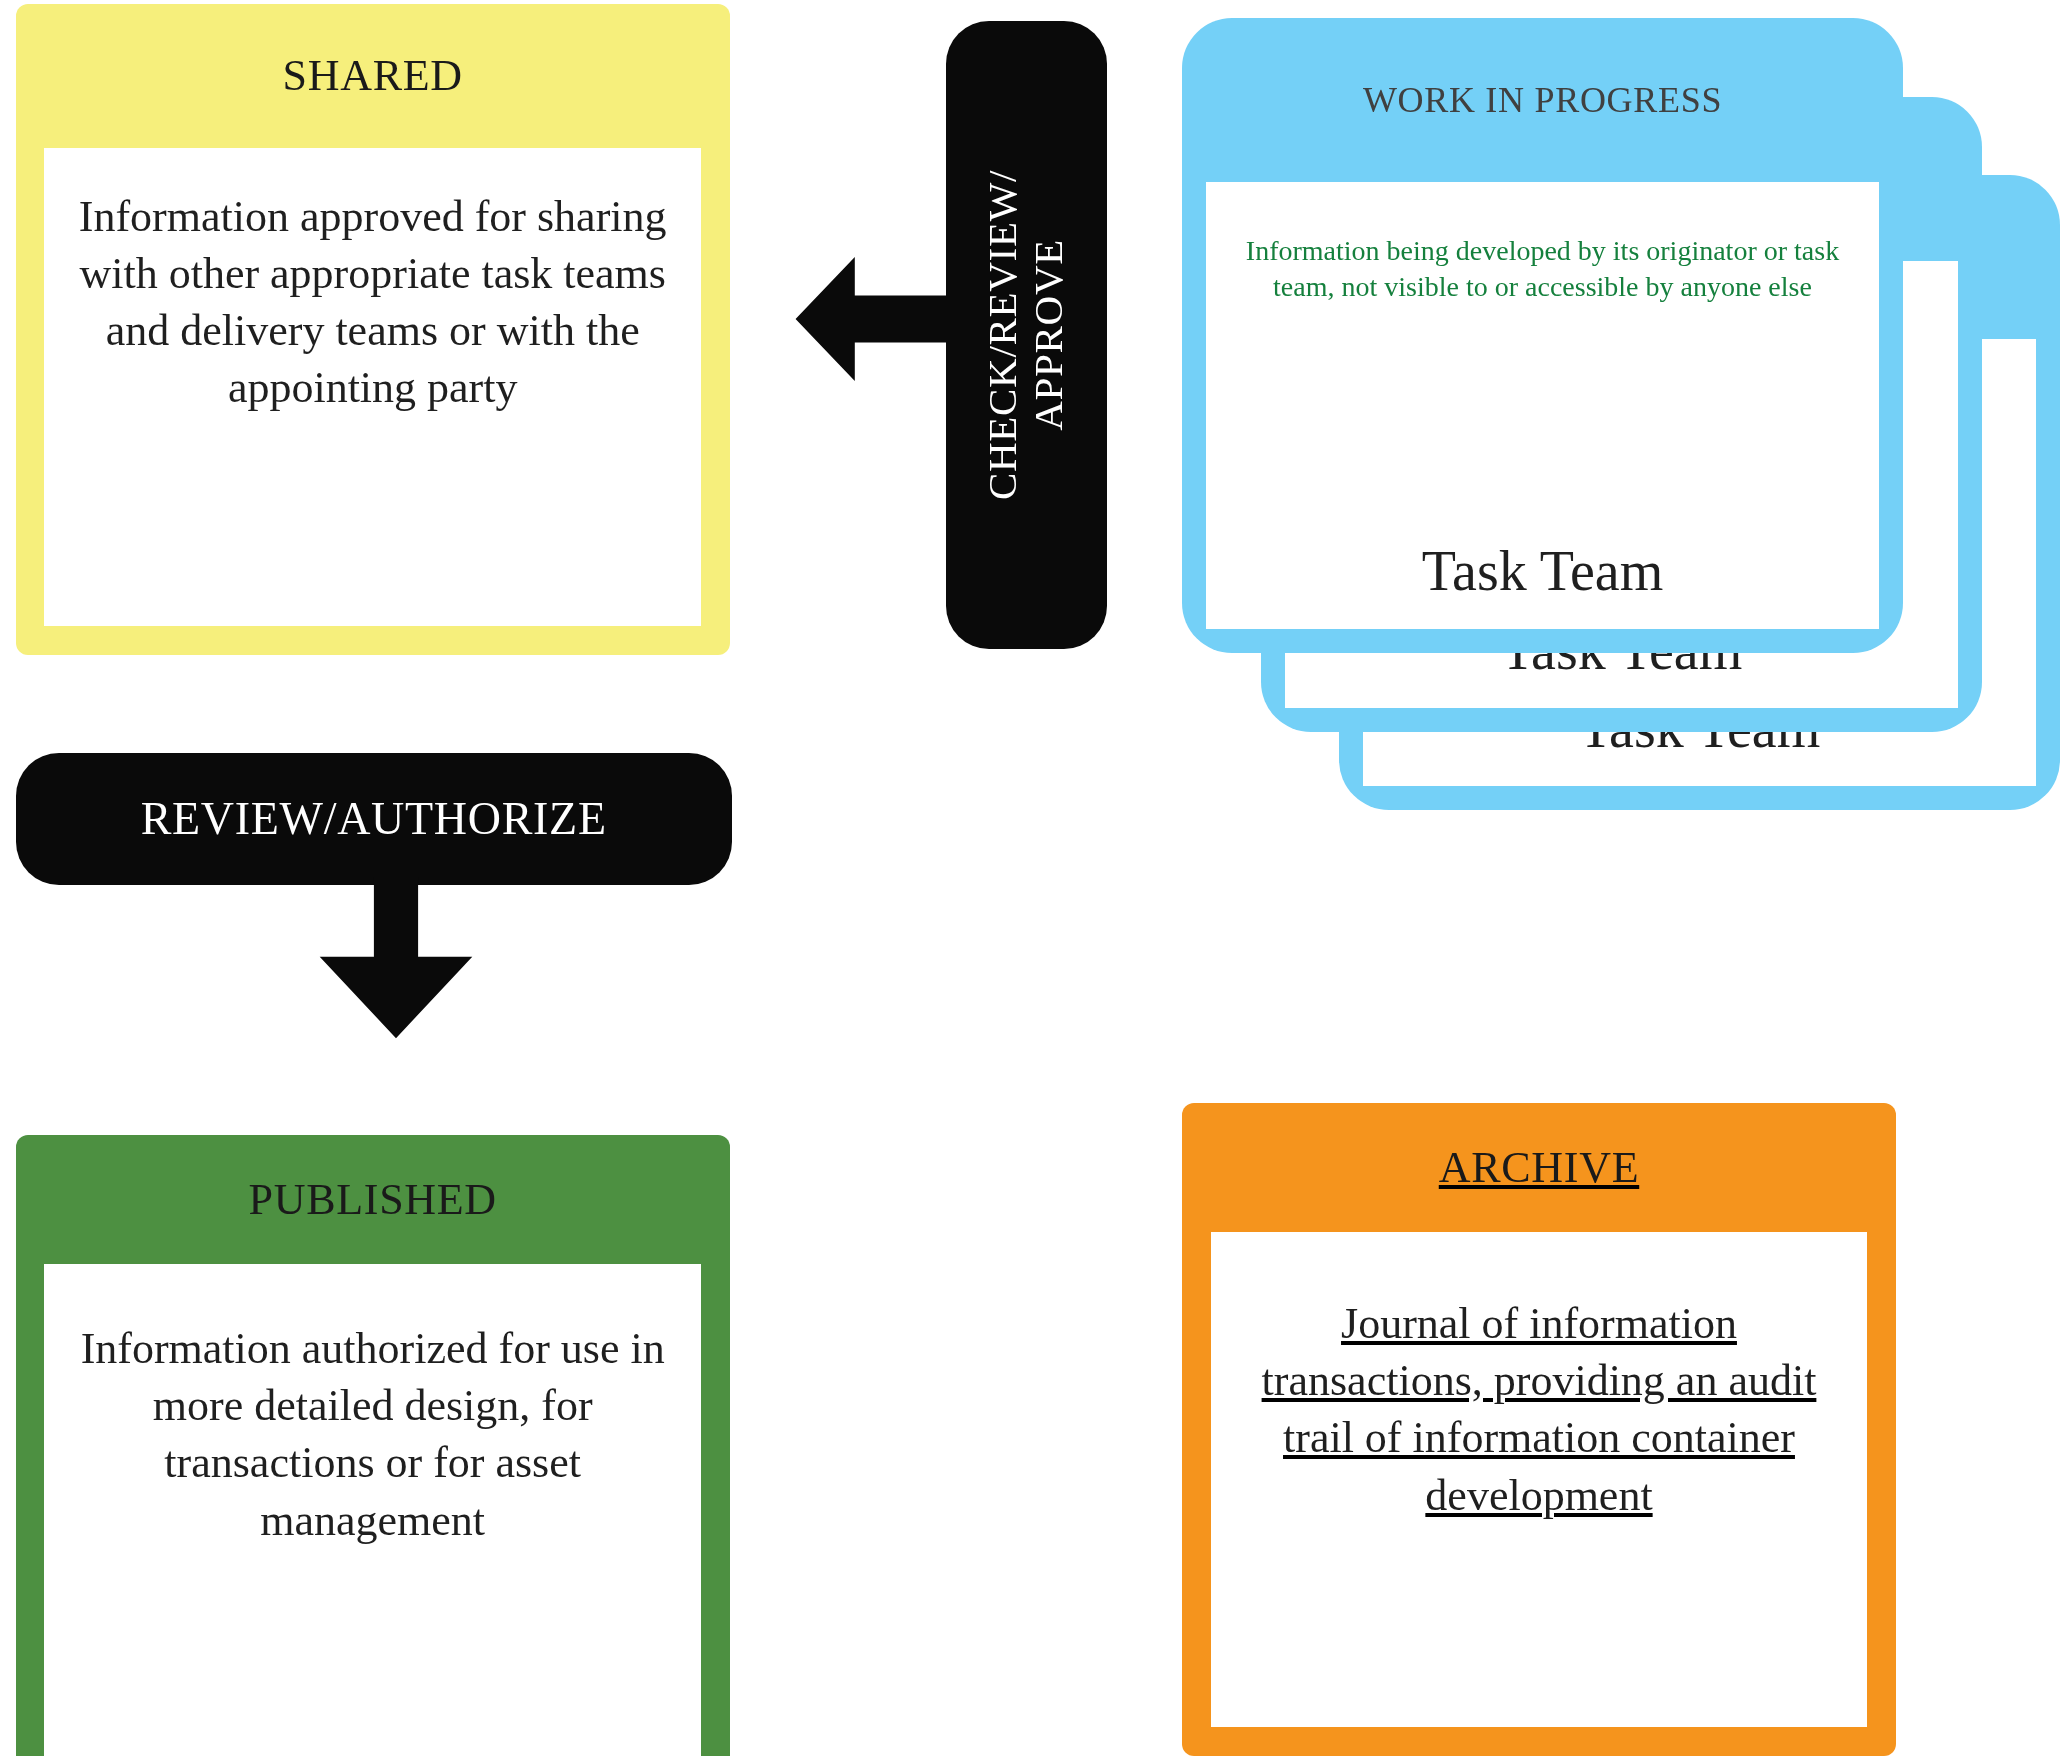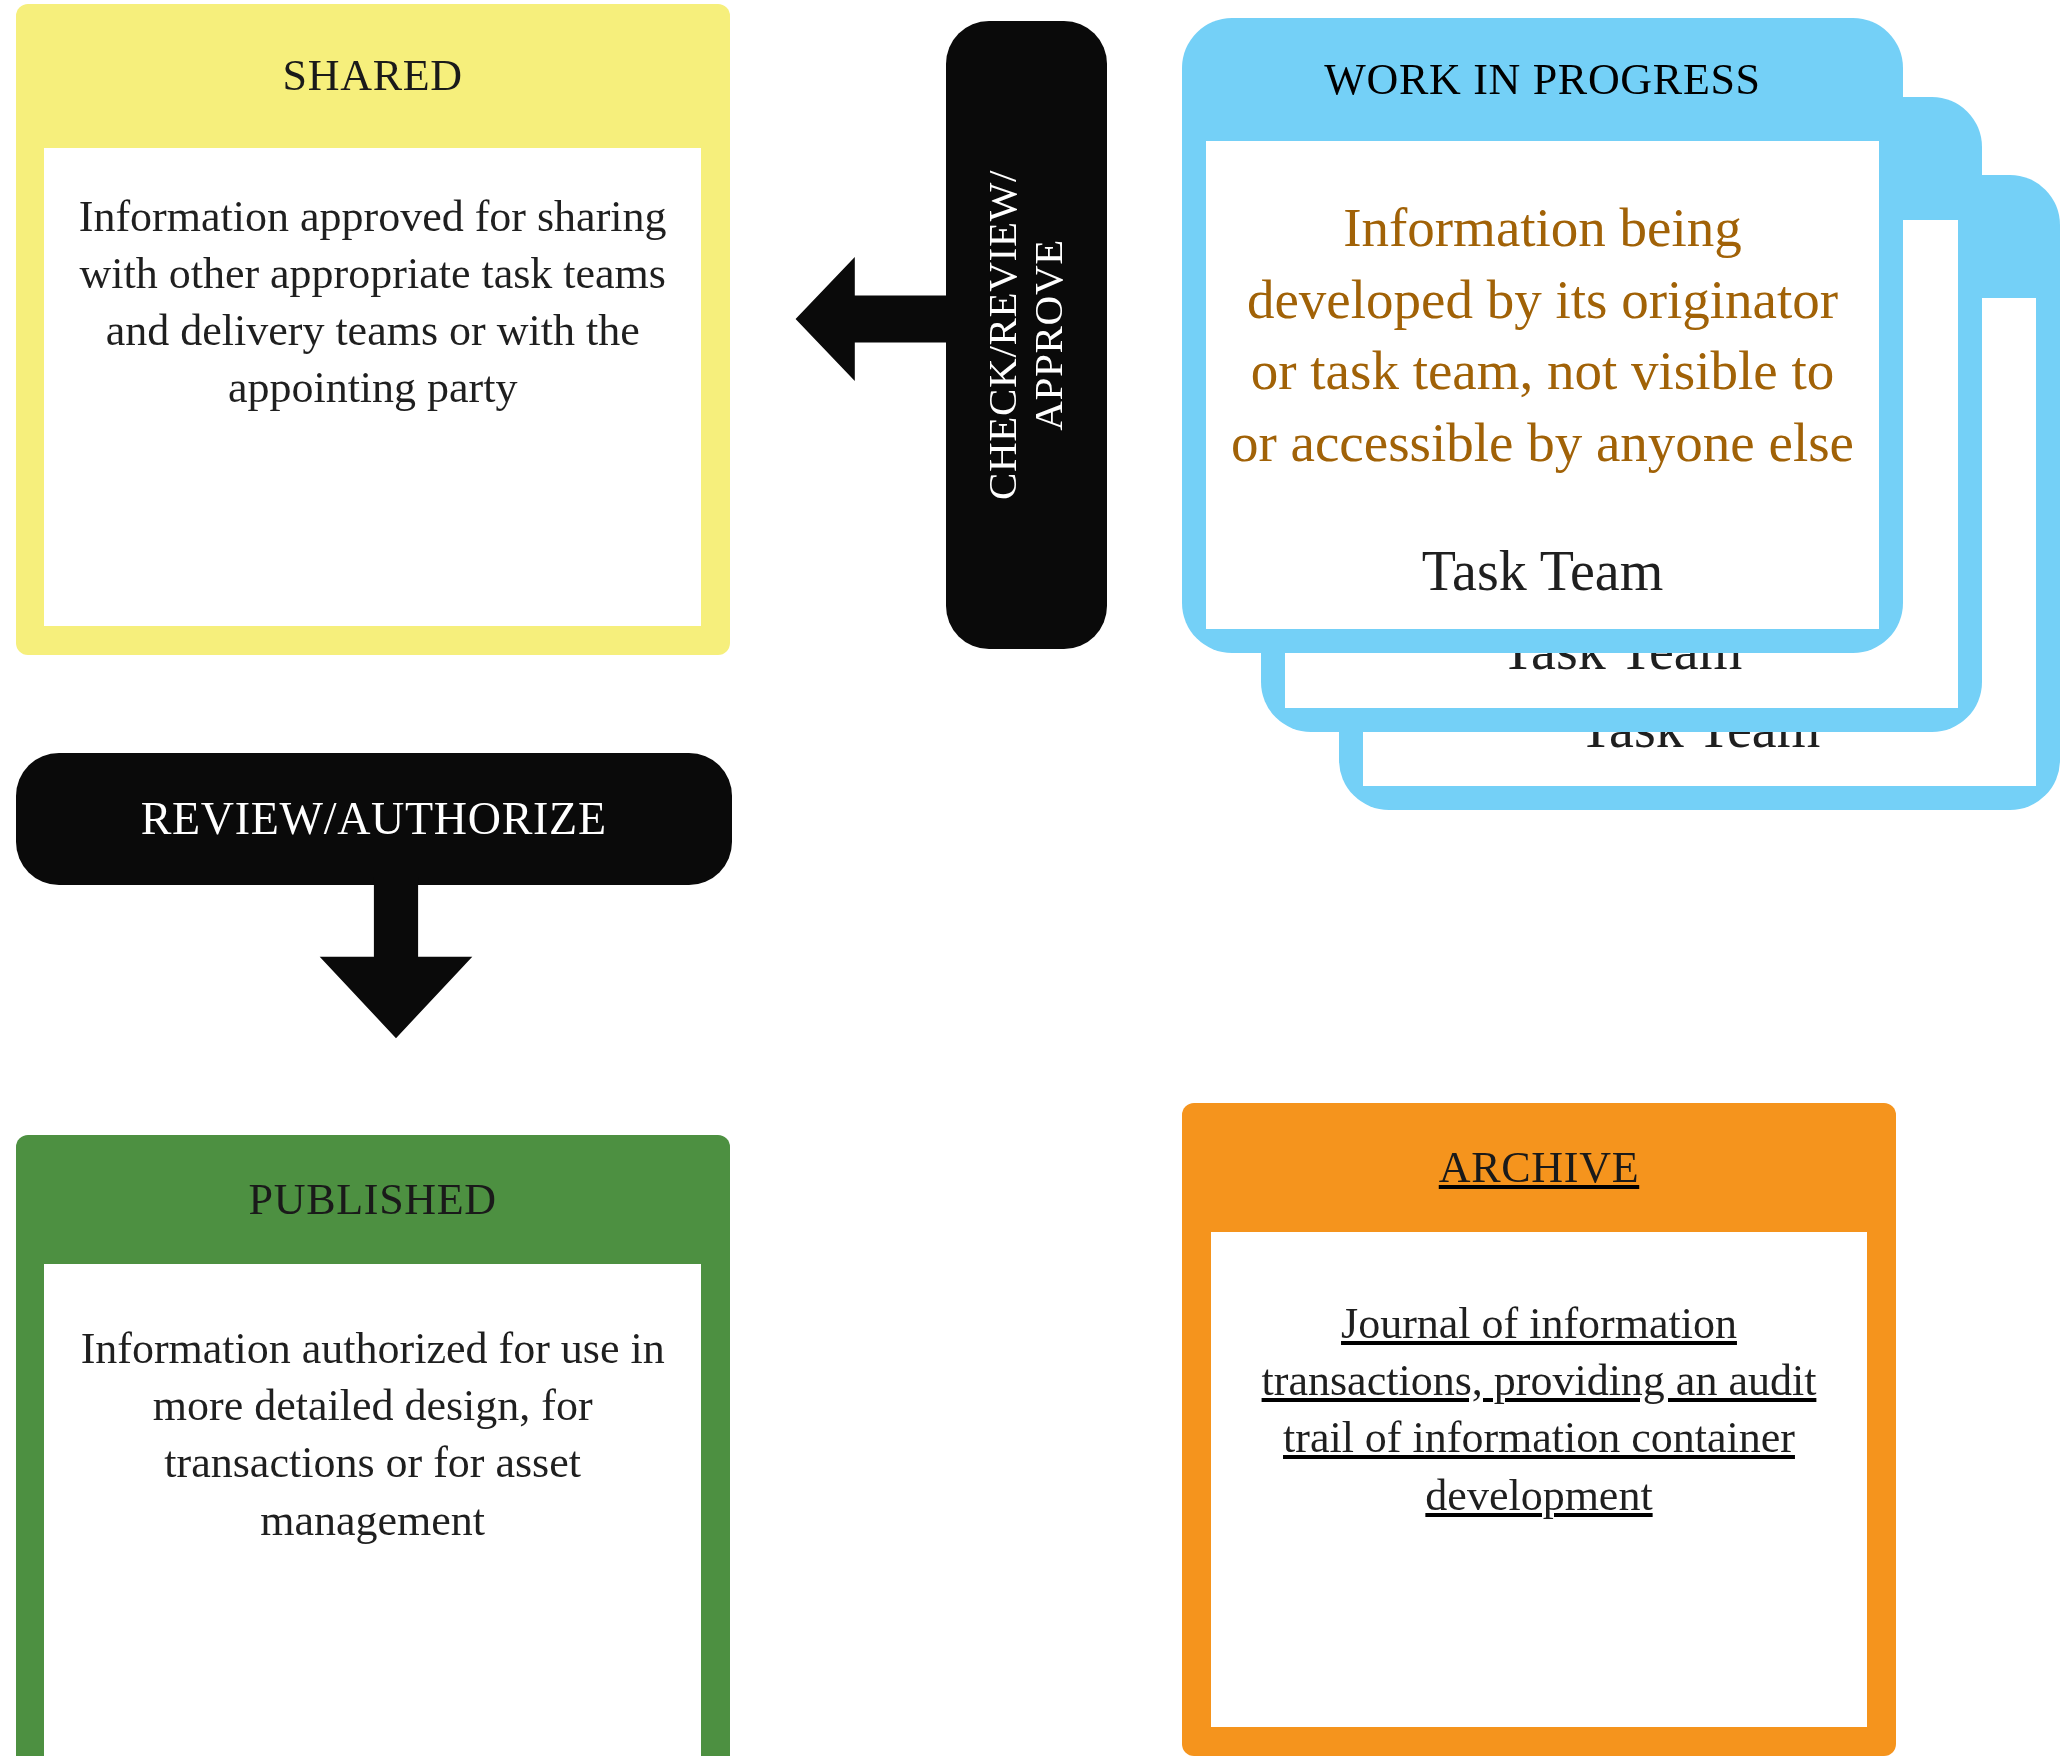--- a/index.html
+++ b/index.html
@@ -104,44 +104,44 @@
     box-sizing: border-box;
     border-radius: 50px;
     background: #74D0F7;
     display: flex;
     flex-direction: column;
     overflow: hidden;
     width: 721px;
     height: 635px;
   }
   .wip-card .wip-head {
-    height: 123px;
+    height: 164px;
     flex: 0 0 auto;
     display: flex;
     align-items: center;
     justify-content: center;
-    font-size: 44px;
+    font-size: 36px;
     letter-spacing: 0.7px;
-    color: #000000;
+    color: #404040;
   }
   .wip-card .wip-body {
     flex: 1 1 auto;
     background: #ffffff;
     margin: 0 24px 24px 24px;
     display: flex;
     flex-direction: column;
     align-items: center;
     justify-content: space-between;
     padding: 51px 0 26px 0;
     box-sizing: border-box;
   }
   .wip-card .wip-text {
-    font-size: 55px;
+    font-size: 28px;
     line-height: 1.30;
-    color: #a16207;
+    color: #15803d;
     text-align: center;
     width: 94%;
   }
   .wip-card .wip-team {
     font-size: 56px;
     color: #1f1f1f;
     text-align: center;
     width: 100%;
   }
   #wip-card-3 { left: 157px; top: 157px; z-index: 1; }

